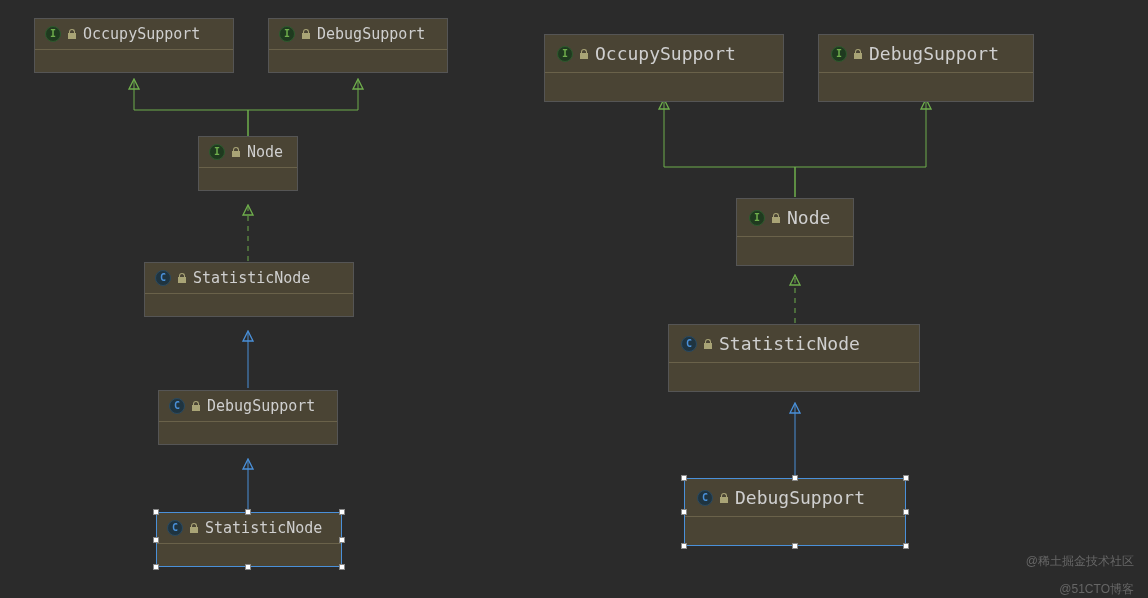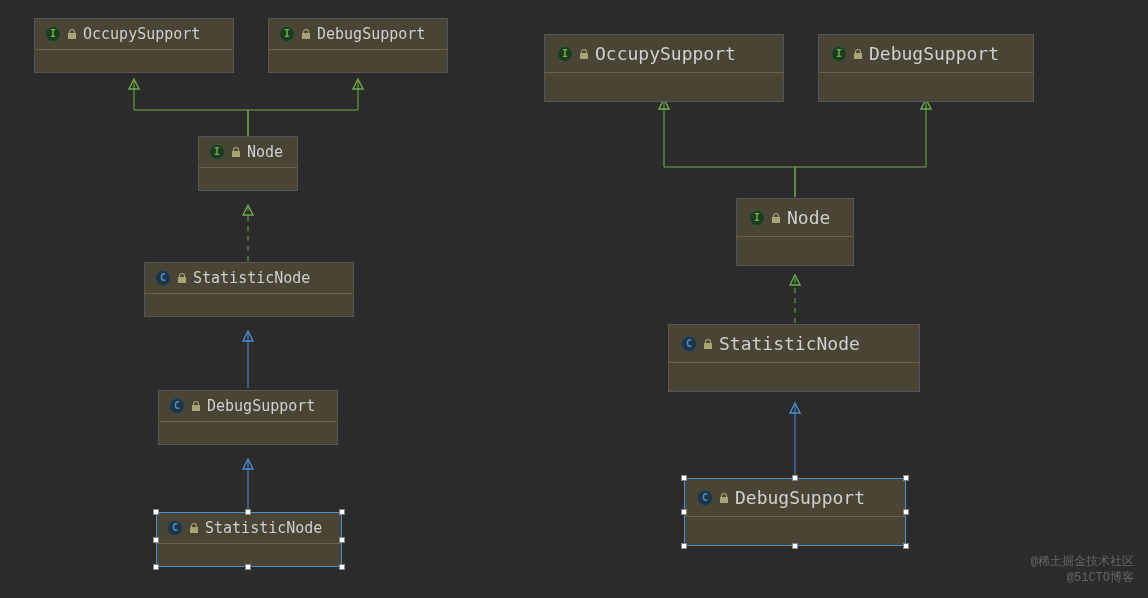--- a/index.html
+++ b/index.html
@@ -45,21 +45,21 @@
   }
   .lock::after {
     content: ""; position: absolute; top: 0; left: 2px;
     width: 4px; height: 4px; border: 1px solid #a9a476;
     border-bottom: none; border-radius: 3px 3px 0 0;
   }
   .handle {
     position: absolute; width: 6px; height: 6px;
     background: #fff; border: 1px solid #888;
   }
-  .wm { position: absolute; color: #666; font-size: 12px; font-family: Liberation Mono, monospace; }
+  .wm { position: absolute; color: #666; font-size: 12px; font-family: Liberation Sans, sans-serif; }
 </style>
 </head>
 <body>
 
 <svg class="lines">
   <defs>
     <marker id="ah-green" markerWidth="12" markerHeight="12" refX="10" refY="6" orient="auto">
       <path d="M1,1 L11,6 L1,11 Z" fill="none" stroke="#6fae4c" stroke-width="1.3"></path>
     </marker>
     <marker id="ah-blue" markerWidth="12" markerHeight="12" refX="10" refY="6" orient="auto">
@@ -181,13 +181,13 @@
   <div class="handle" style="left:107px; top:-4px;"></div>
   <div class="handle" style="right:-4px; top:-4px;"></div>
   <div class="handle" style="left:-4px; top:30px;"></div>
   <div class="handle" style="right:-4px; top:30px;"></div>
   <div class="handle" style="left:-4px; bottom:-4px;"></div>
   <div class="handle" style="left:107px; bottom:-4px;"></div>
   <div class="handle" style="right:-4px; bottom:-4px;"></div>
 </div>
 
 <div class="wm" style="right:14px; bottom:28px;">@稀土掘金技术社区</div>
-<div class="wm" style="right:14px; bottom:12px;">@51CTO博客</div>
+<div class="wm" style="right:14px; bottom:0;">@51CTO博客</div>
 
 </body></html>

